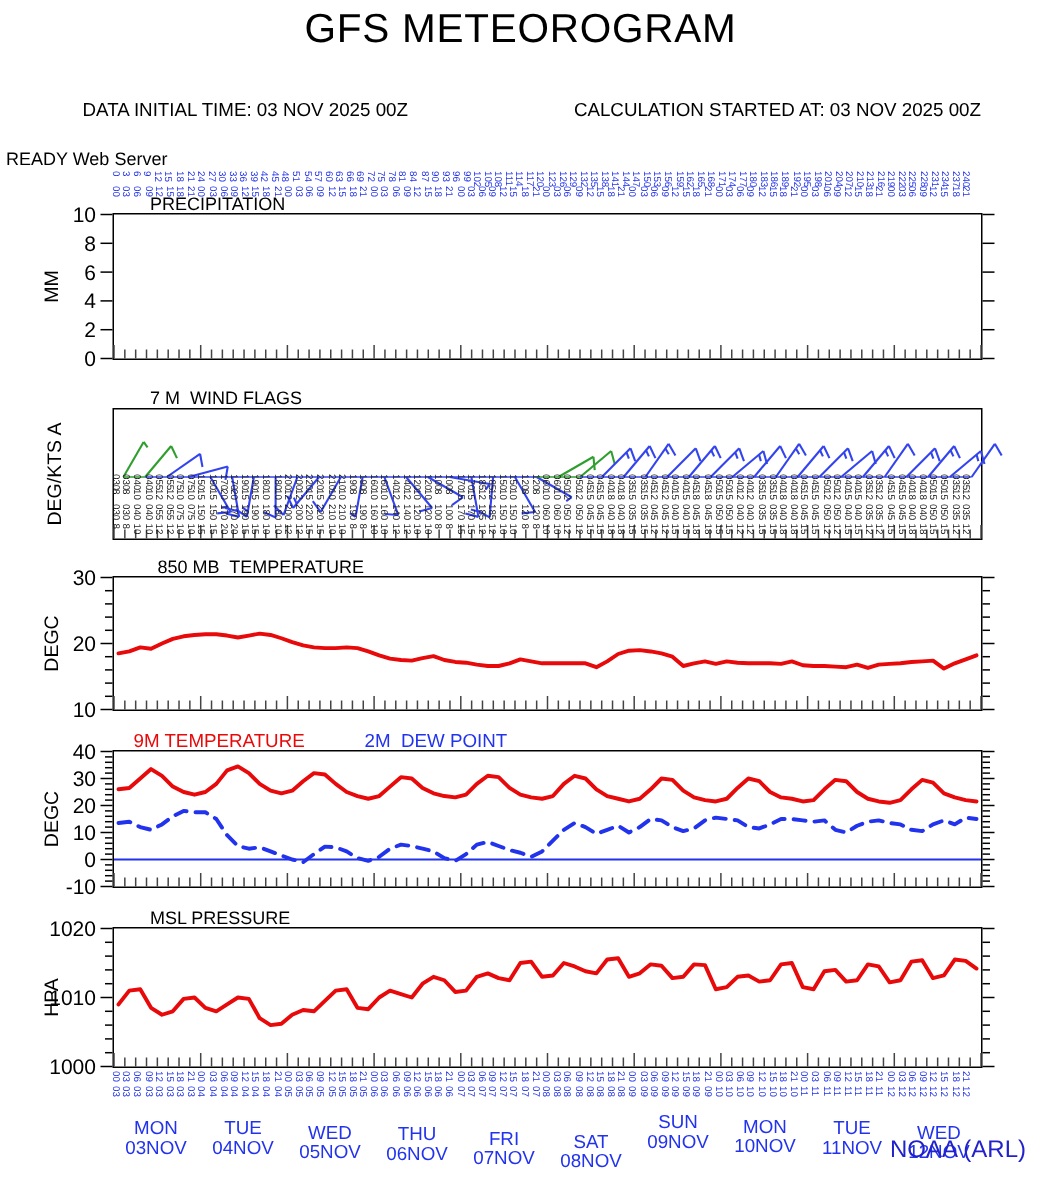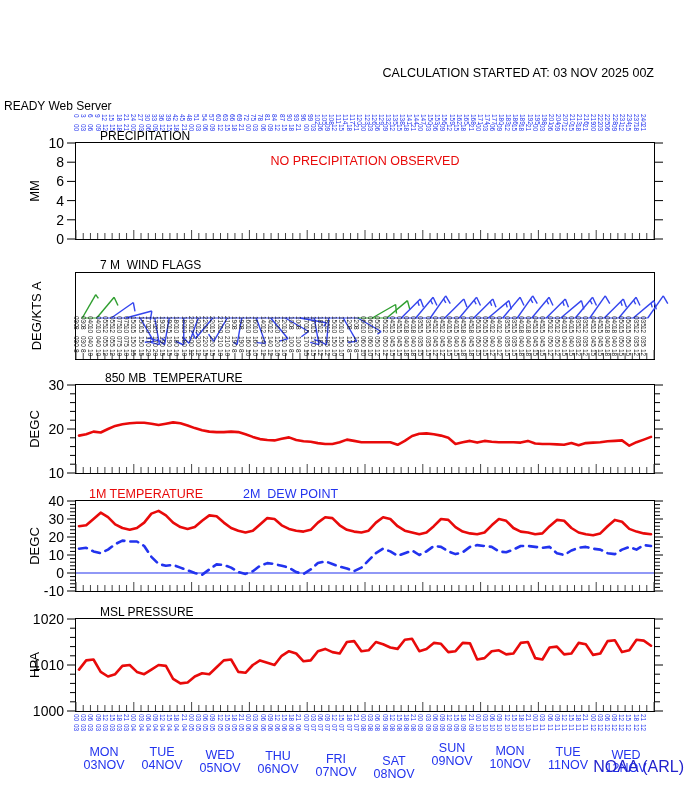--- a/index.html
+++ b/index.html
@@ -27,20 +27,22 @@
   .micro.black span{color:#1a1a1a;}
   .dayrow{position:absolute;left:75px;top:742px;width:580px;height:34px;}
   .daycell{position:absolute;width:58px;text-align:center;color:#2233ee;font-size:12.5px;line-height:13px;}
   .credit{position:absolute;right:10px;top:758px;font-size:16px;color:#2222cc;}
 </style>
 </head>
 <body>
 
 <div id="page">
 
+  <div class="title">GFS METEOROGRAM</div>
+  <div class="info-l1">DATA INITIAL TIME: 03 NOV 2025 00Z</div>
   <div class="info-r1">CALCULATION STARTED AT: 03 NOV 2025 00Z</div>
   <div class="info-l3">READY Web Server</div>
 
   <div class="micro blue" id="strip-fcst" style="top:114px">
       <span style="left: 4px;">0</span>
       <span style="left: 11.0864px;">3</span>
       <span style="left: 18.1728px;">6</span>
       <span style="left: 25.2593px;">9</span>
       <span style="left: 32.3457px;">12</span>
       <span style="left: 39.4321px;">15</span>
@@ -198,21 +200,20 @@
       <span style="left: 534.95px;">06</span>
       <span style="left: 542.125px;">09</span>
       <span style="left: 549.3px;">12</span>
       <span style="left: 556.475px;">15</span>
       <span style="left: 563.65px;">18</span>
       <span style="left: 570.825px;">21</span>
     </div>
 
   <div class="ptitle" style="left:100px;top:129px">PRECIPITATION</div>
   <div class="unit" style="left:34px;top:191px">MM</div>
-  <div class="annot" style="top:154px">NO PRECIPITATION OBSERVED</div>
   <div class="panel" style="top:142px">
     <svg width="580" height="98">
         <rect x="0.5" y="0.5" width="579" height="97" fill="none" stroke="#000" stroke-width="1"></rect>
         <line x1="1" y1="97" x2="1" y2="88" stroke="#444" stroke-width="1"></line>
         <line x1="8.225000000000001" y1="97" x2="8.225000000000001" y2="91" stroke="#444" stroke-width="1"></line>
         <line x1="15.450000000000001" y1="97" x2="15.450000000000001" y2="91" stroke="#444" stroke-width="1"></line>
         <line x1="22.675" y1="97" x2="22.675" y2="91" stroke="#444" stroke-width="1"></line>
         <line x1="29.900000000000002" y1="97" x2="29.900000000000002" y2="91" stroke="#444" stroke-width="1"></line>
         <line x1="37.125" y1="97" x2="37.125" y2="91" stroke="#444" stroke-width="1"></line>
         <line x1="44.35" y1="97" x2="44.35" y2="91" stroke="#444" stroke-width="1"></line>
@@ -973,21 +974,21 @@
         <line x1="580" y1="9.8" x2="585" y2="9.8" stroke="#000" stroke-width="1"></line>
         <line x1="-8" y1="1" x2="0" y2="1" stroke="#000" stroke-width="1"></line>
         <line x1="580" y1="1" x2="588" y2="1" stroke="#000" stroke-width="1"></line>
         <text x="-11" y="94" text-anchor="end" font-size="14" fill="#000">10</text>
         <text x="-11" y="50" text-anchor="end" font-size="14" fill="#000">20</text>
         <text x="-11" y="6" text-anchor="end" font-size="14" fill="#000">30</text>
         <polyline points="4.0,51.6 11.2,50.3 18.5,47.6 25.7,48.5 33.0,45.0 40.2,41.9 47.4,40.2 54.7,39.3 61.9,38.8 69.2,38.8 76.4,39.7 83.6,41.0 90.9,39.7 98.1,38.4 105.4,39.3 112.6,41.5 119.8,44.1 127.1,46.3 134.3,47.6 141.6,48.1 148.8,48.1 156.1,47.6 163.3,48.1 170.5,50.3 177.8,52.9 185.0,55.1 192.3,56.0 199.5,56.4 206.7,54.7 214.0,53.4 221.2,56.0 228.5,57.3 235.7,57.8 242.9,59.1 250.2,60.0 257.4,60.0 264.7,58.2 271.9,55.6 279.1,56.9 286.4,58.2 293.6,58.2 300.9,58.2 308.1,58.2 315.3,58.2 322.6,60.8 329.8,56.9 337.1,52.0 344.3,49.8 351.5,49.4 358.8,50.3 366.0,51.6 373.3,53.8 380.5,60.0 387.7,58.2 395.0,56.9 402.2,58.6 409.5,56.9 416.7,57.8 423.9,58.2 431.2,58.2 438.4,58.2 445.7,58.6 452.9,56.9 460.2,59.5 467.4,60.0 474.6,60.0 481.9,60.4 489.1,60.8 496.4,59.1 503.6,61.3 510.8,59.1 518.1,58.6 525.3,58.2 532.6,57.3 539.8,56.9 547.0,56.4 554.3,61.7 561.5,58.2 568.8,55.6 576.0,52.9" fill="none" stroke="#e80a0a" stroke-width="2.6" stroke-linejoin="round" stroke-linecap="round"></polyline>
       </svg>
   </div>
 
-  <div class="legend-red" style="left:89px;top:487px">1M TEMPERATURE</div>
+  <div class="legend-red" style="left:89px;top:487px">9M TEMPERATURE</div>
   <div class="legend-blue" style="left:243px;top:487px">2M  DEW POINT</div>
   <div class="unit" style="left:34px;top:546px">DEGC</div>
   <div class="panel" style="top:500px">
     <svg width="580" height="92">
         <rect x="0.5" y="0.5" width="579" height="91" fill="none" stroke="#000" stroke-width="1"></rect>
         <line x1="1" y1="91" x2="1" y2="82" stroke="#444" stroke-width="1"></line>
         <line x1="8.225000000000001" y1="91" x2="8.225000000000001" y2="85" stroke="#444" stroke-width="1"></line>
         <line x1="15.450000000000001" y1="91" x2="15.450000000000001" y2="85" stroke="#444" stroke-width="1"></line>
         <line x1="22.675" y1="91" x2="22.675" y2="85" stroke="#444" stroke-width="1"></line>
         <line x1="29.900000000000002" y1="91" x2="29.900000000000002" y2="85" stroke="#444" stroke-width="1"></line>

